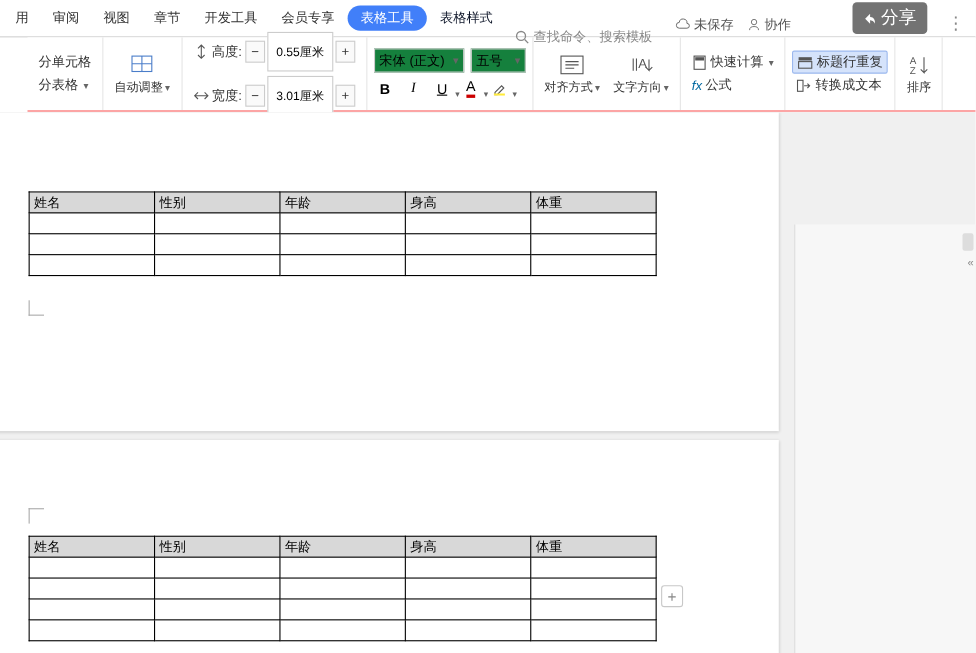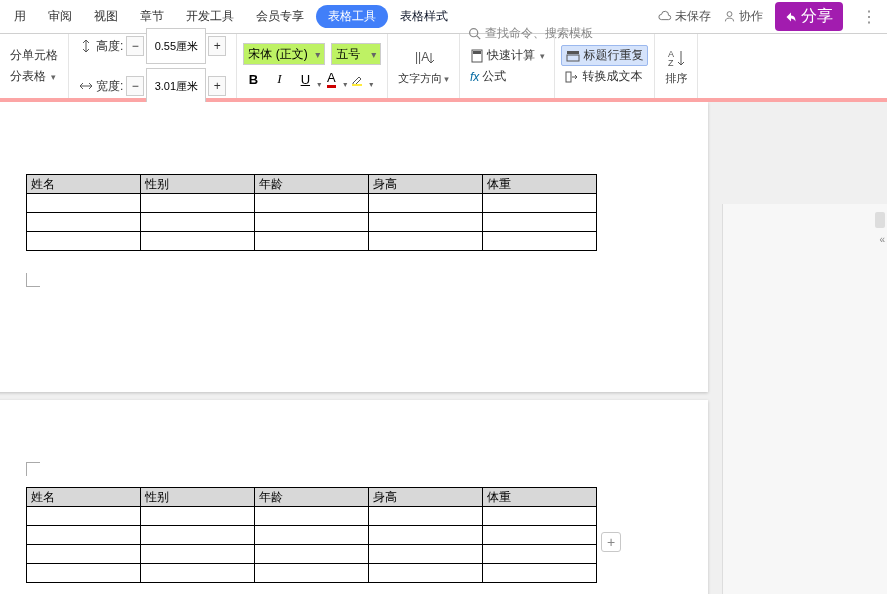--- a/index.html
+++ b/index.html
@@ -4,36 +4,36 @@
 <style>
 * { margin: 0; padding: 0; box-sizing: border-box; font-family: "Microsoft YaHei", "SimSun", sans-serif; }
 body { background: #fff; width: 887px; height: 594px; overflow: hidden; position: relative; }
 
 .menubar { display: flex; align-items: center; height: 34px; border-bottom: 1px solid #d0d0d0; padding: 0 4px; gap: 2px; background: #fff; }
 .menu-item { font-size: 12px; color: #333; padding: 4px 10px; cursor: pointer; }
 .menu-item.active { background: #417FF9; color: #ffffff; border-radius: 12px; padding: 3px 12px; }
 .menu-item.blue { color: #0f172a; }
 .search-box { display: flex; align-items: center; font-size: 12px; color: #888; margin-left: 8px; margin-top: 33px; }
 .search-box svg { margin-right: 4px; }
-.right-actions { margin-left: auto; display: flex; align-items: center; gap: 12px; }
+.right-actions { margin-left: auto; display: flex; align-items: flex-end; gap: 12px; }
 .action { display: flex; align-items: center; font-size: 12px; color: #555; gap: 3px; cursor: pointer; }
-.share-btn { background: #a21caf; color: #fff; padding: 4px 10px; border-radius: 4px; display: flex; align-items: center; gap: 4px; }
+.share-btn { background: #737373; color: #fff; padding: 4px 10px; border-radius: 4px; display: flex; align-items: center; gap: 4px; margin-left: 44px; }
 .dots { color: #888; font-size: 16px; padding: 0 6px; cursor: pointer; }
 
-.toolbar { display: flex; height: 68px; border-bottom: 4px solid #fca5a5; background: #fff; }
+.toolbar { display: flex; height: 68px; border-bottom: 2px solid #fca5a5; background: #fff; margin-left: 25px; }
 .tb-group { display: flex; flex-direction: column; justify-content: center; padding: 0 6px; border-right: 1px solid #e5e5e5; }
 .tb-group.row { flex-direction: row; align-items: center; gap: 4px; }
 .tb-btn { display: flex; align-items: center; font-size: 12px; color: #333; padding: 2px 4px; cursor: pointer; gap: 3px; white-space: nowrap; }
 .tb-btn.stacked { flex-direction: column; gap: 2px; font-size: 11px; text-align: center; }
 .tb-btn.selected { background: #d5e3fb; border: 1px solid #9bb8ee; border-radius: 2px; padding: 1px 4px; }
 .dropdown-arrow { font-size: 9px; color: #666; margin-left: 2px; }
 .spin { display: flex; align-items: center; gap: 2px; }
 .spin-btn { width: 18px; height: 20px; border: 1px solid #ccc; background: #fafafa; display: flex; align-items: center; justify-content: center; font-size: 12px; cursor: pointer; }
 .spin-input { width: 60px; height: 36px; border: 1px solid #ccc; font-size: 11px; text-align: center; }
-.font-select { height: 22px; border: 1px solid #ccc; font-size: 12px; padding: 0 16px 0 4px; background: #bef264; position: relative; display:flex; align-items:center; }
+.font-select { height: 22px; border: 1px solid #ccc; font-size: 12px; padding: 0 16px 0 4px; background: #15803d; position: relative; display:flex; align-items:center; }
 .font-select::after { content: "▾"; position: absolute; right: 4px; font-size: 10px; color: #666; }
 .fmt-row { display: flex; gap: 6px; align-items: center; padding: 2px 0; }
 .fmt-btn { width: 20px; height: 20px; display: flex; align-items: center; justify-content: center; cursor: pointer; font-size: 13px; position: relative; }
 .fmt-btn .sub-arrow { font-size: 8px; position: absolute; right: -6px; bottom: 0; color: #666; }
 
 .doc-area { position: absolute; top: 102px; left: 0; right: 0; bottom: 0; background: #f0f0f0; overflow: hidden; }
 .page { position: absolute; background: #fff; box-shadow: 0 1px 3px rgba(0,0,0,0.2); }
 .page1 { left: -120px; top: 0; width: 828px; height: 290px; }
 .page2 { left: -120px; top: 298px; width: 828px; height: 296px; }
 .page-margin-mark { position: absolute; width: 14px; height: 14px; border-color: #aaa; }
@@ -95,20 +95,30 @@
 <div class="toolbar">
   <div class="tb-group">
     <div class="tb-btn">
         <span>分单元格</span>
       </div>
     <div class="tb-btn">
         <span>分表格</span>
         <span class="dropdown-arrow">▾</span>
       </div>
   </div>
+  <div class="tb-group row">
+    <div class="tb-btn stacked">
+      <svg width="24" height="22" viewBox="0 0 24 22">
+          <rect x="3" y="3" width="18" height="14" fill="none" stroke="#4a7dc9"></rect>
+          <line x1="3" y1="10" x2="21" y2="10" stroke="#4a7dc9"></line>
+          <line x1="12" y1="3" x2="12" y2="17" stroke="#4a7dc9"></line>
+        </svg>
+      <span><span>自动调整</span><span class="dropdown-arrow">▾</span></span>
+    </div>
+  </div>
   <div class="tb-group">
     <div class="tb-btn">
       <svg width="14" height="14" viewBox="0 0 14 14">
           <path d="M7 1v12M4 4l3-3 3 3M4 10l3 3 3-3" fill="none" stroke="#555"></path>
         </svg>
       <span>高度:</span>
       <div class="spin">
         <div class="spin-btn">−</div>
         <input class="spin-input" value="0.55厘米" style="">
         <div class="spin-btn">+</div>
@@ -148,20 +158,29 @@
             <path d="M3 11l6-6 2 2-6 6H3v-2z" fill="none" stroke="#555"></path>
             <rect x="2" y="12" width="10" height="2" fill="#ffeb3b"></rect>
           </svg>
           <span class="sub-arrow">▾</span>
         </div>
     </div>
   </div>
   <div class="tb-group row">
     <div class="tb-btn stacked">
       <svg width="26" height="22" viewBox="0 0 26 22">
+          <rect x="3" y="3" width="20" height="16" fill="none" stroke="#555"></rect>
+          <line x1="7" y1="8" x2="19" y2="8" stroke="#555"></line>
+          <line x1="7" y1="11" x2="19" y2="11" stroke="#555"></line>
+          <line x1="7" y1="14" x2="15" y2="14" stroke="#555"></line>
+        </svg>
+      <span><span>对齐方式</span><span class="dropdown-arrow">▾</span></span>
+    </div>
+    <div class="tb-btn stacked">
+      <svg width="26" height="22" viewBox="0 0 26 22">
           <text x="4" y="14" font-size="12" fill="#555">||A</text>
           <path d="M20 6v10l-3-3m3 3l3-3" fill="none" stroke="#555"></path>
         </svg>
       <span><span>文字方向</span><span class="dropdown-arrow">▾</span></span>
     </div>
   </div>
   <div class="tb-group">
     <div class="tb-btn">
       <svg width="14" height="14" viewBox="0 0 14 14">
           <rect x="2" y="1" width="10" height="12" fill="none" stroke="#555"></rect>

